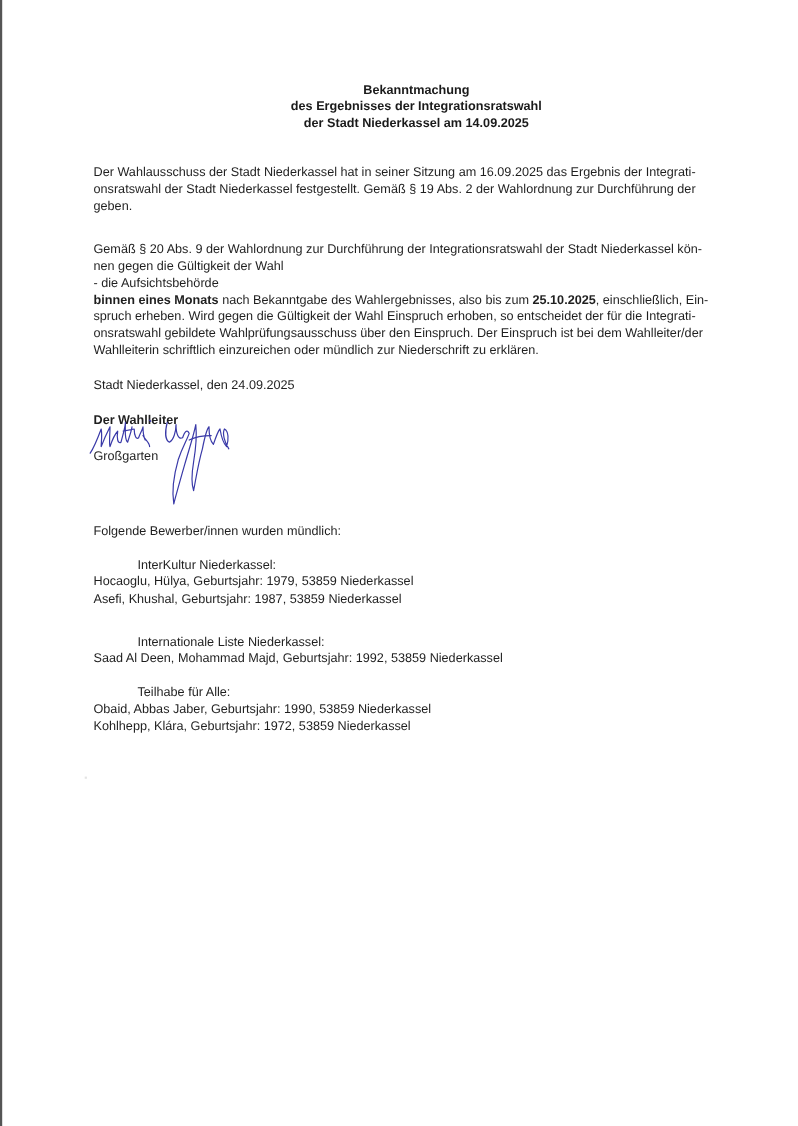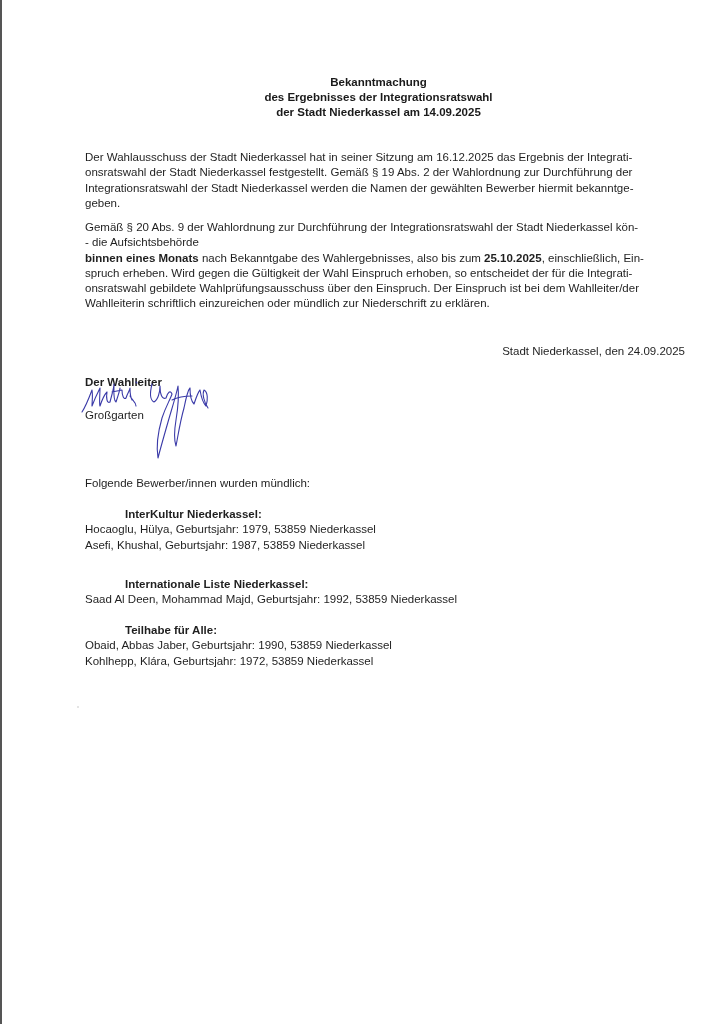--- a/index.html
+++ b/index.html
@@ -47,28 +47,28 @@
       position: absolute;
       left: 69px;
       width: 600px;
       font-size: 11.5px;
       line-height: 15.3px;
       color: #1f1f1f;
     }
     .line { white-space: nowrap; display: block; }
     .p1 { top: 150px; }
     .p2 { top: 220px; }
-    .place-date { top: 344px; text-align: right; }
+    .place-date { top: 344px; }
     .wahlleiter { top: 375px; font-weight: bold; }
     .grossgarten { top: 408px; }
     .intro { top: 476px; }
     .party1 { top: 507px; }
     .party2 { top: 577px; }
     .party3 { top: 623px; }
-    .party-title { font-weight: bold; display: block; white-space: nowrap; padding-left: 40px; }
+    .party-title { font-weight: normal; display: block; white-space: nowrap; padding-left: 40px; }
     .signature {
       position: absolute;
       left: 64px;
       top: 378px;
       width: 160px;
       height: 90px;
     }
     .speck {
       position: absolute;
       left: 61px;
@@ -85,28 +85,28 @@
 
 <div class="page">
 
   <div class="heading">
     <div>Bekanntmachung</div>
     <div>des Ergebnisses der Integrationsratswahl</div>
     <div>der Stadt Niederkassel am 14.09.2025</div>
   </div>
 
   <div class="text p1">
-    <span class="line">Der Wahlausschuss der Stadt Niederkassel hat in seiner Sitzung am 16.12.2025 das Ergebnis der Integrati-</span>
+    <span class="line">Der Wahlausschuss der Stadt Niederkassel hat in seiner Sitzung am 16.09.2025 das Ergebnis der Integrati-</span>
     <span class="line">onsratswahl der Stadt Niederkassel festgestellt. Gemäß § 19 Abs. 2 der Wahlordnung zur Durchführung der</span>
-    <span class="line">Integrationsratswahl der Stadt Niederkassel werden die Namen der gewählten Bewerber hiermit bekanntge-</span>
     <span class="line">geben.</span>
   </div>
 
   <div class="text p2">
     <span class="line">Gemäß § 20 Abs. 9 der Wahlordnung zur Durchführung der Integrationsratswahl der Stadt Niederkassel kön-</span>
+    <span class="line">nen gegen die Gültigkeit der Wahl</span>
     <span class="line">- die Aufsichtsbehörde</span>
     <span class="line"><b>binnen eines Monats</b><span> nach Bekanntgabe des Wahlergebnisses, also bis zum </span><b>25.10.2025</b><span>, einschließlich, Ein-</span></span>
     <span class="line">spruch erheben. Wird gegen die Gültigkeit der Wahl Einspruch erhoben, so entscheidet der für die Integrati-</span>
     <span class="line">onsratswahl gebildete Wahlprüfungsausschuss über den Einspruch. Der Einspruch ist bei dem Wahlleiter/der</span>
     <span class="line">Wahlleiterin schriftlich einzureichen oder mündlich zur Niederschrift zu erklären.</span>
   </div>
 
   <div class="text place-date">Stadt Niederkassel, den 24.09.2025</div>
 
   <div class="text wahlleiter">Der Wahlleiter</div>

